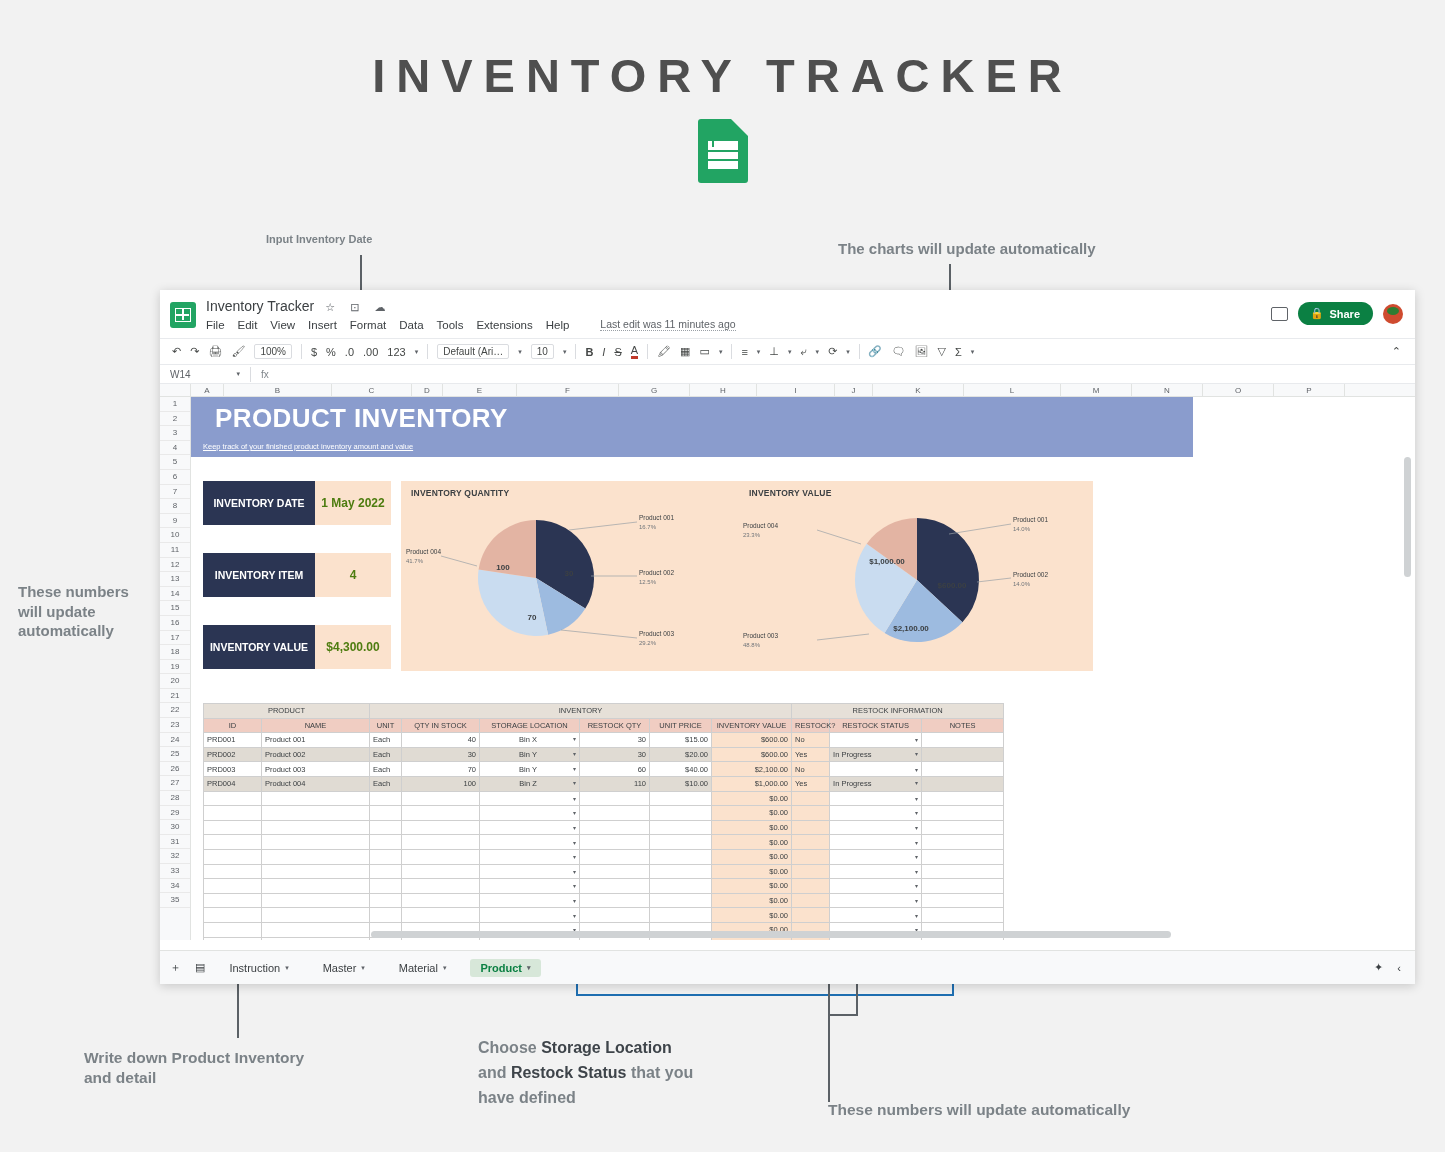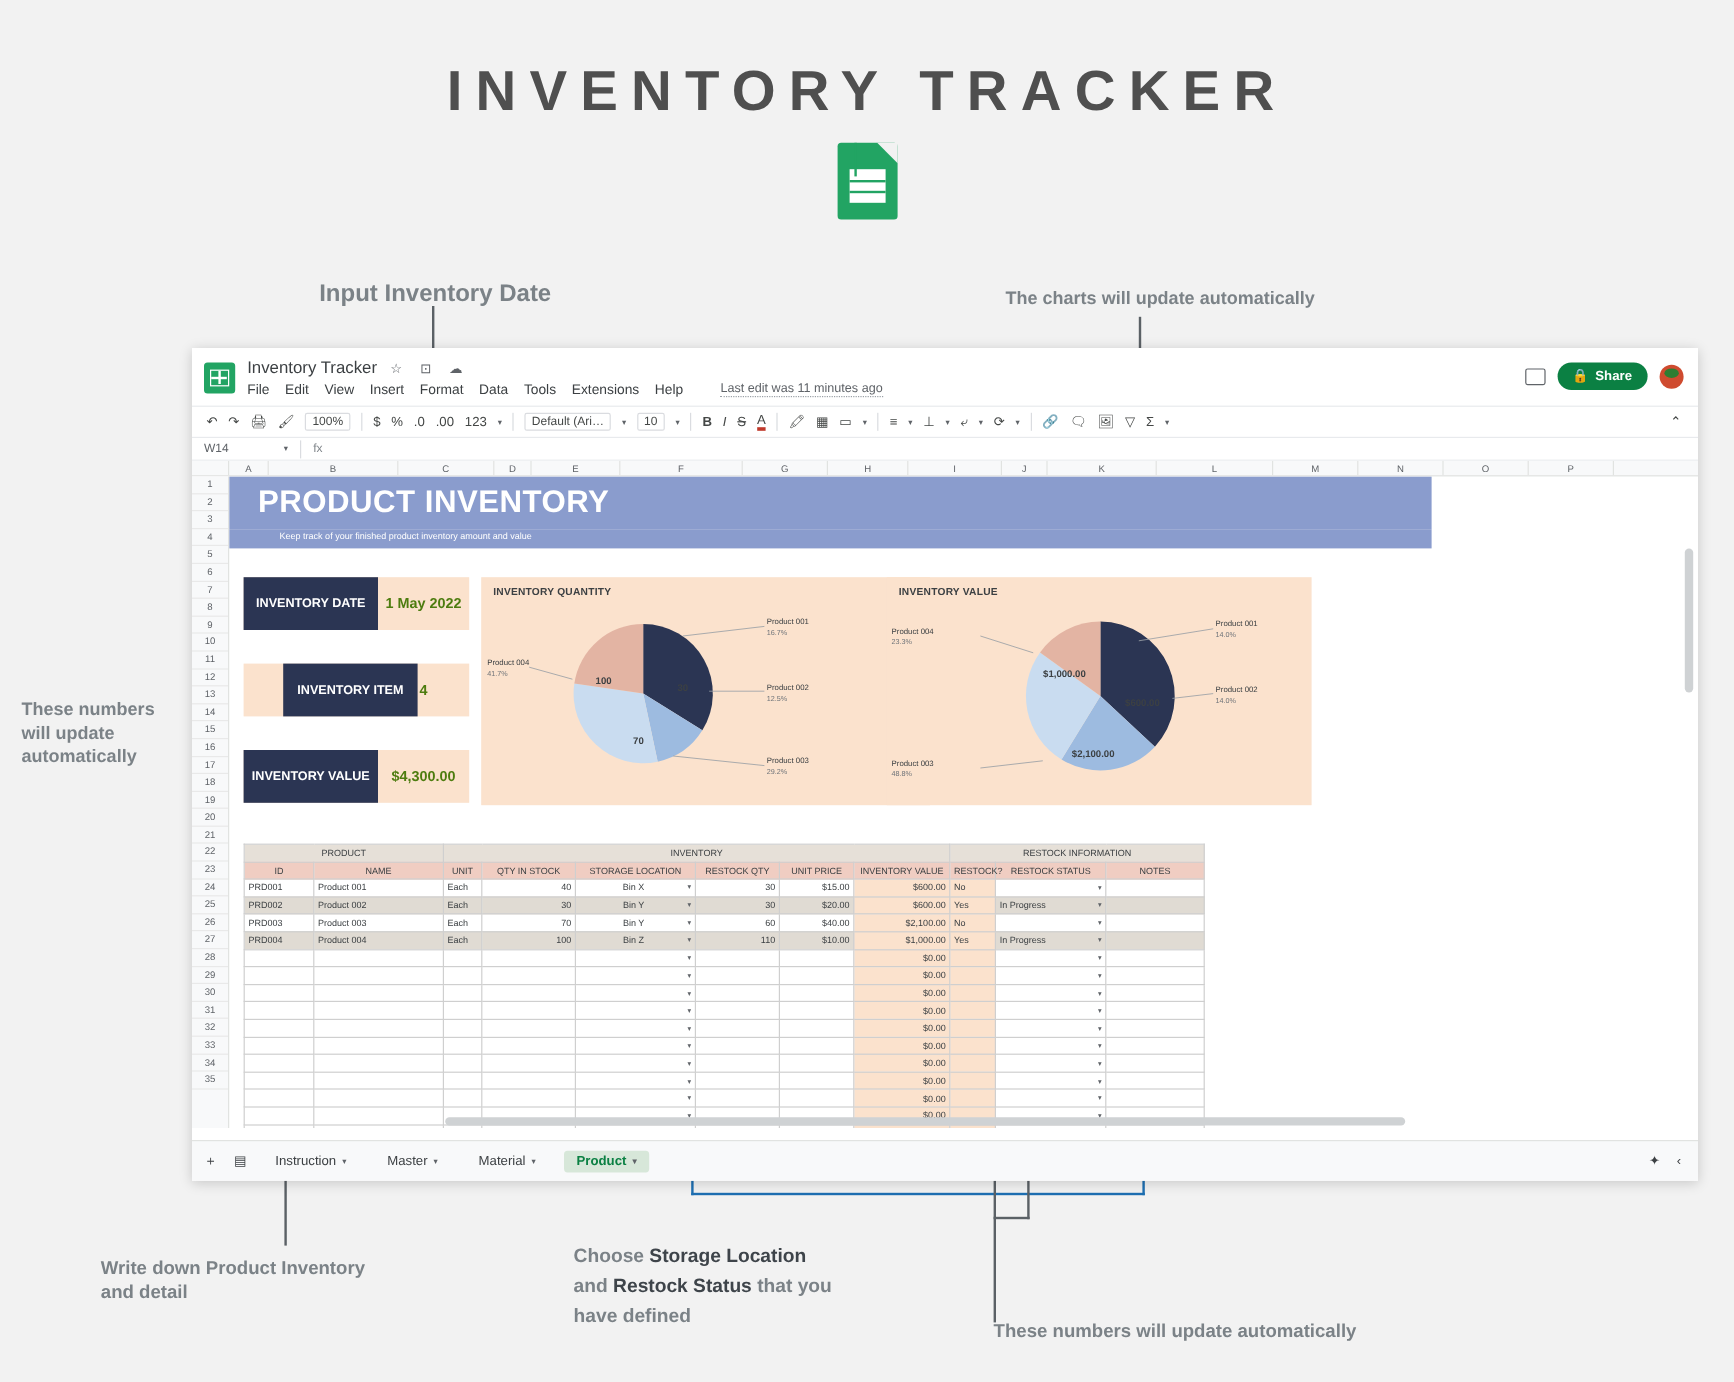--- a/index.html
+++ b/index.html
@@ -107,21 +107,21 @@
   .col-header .c { text-align:center; border-right:1px solid #e1e3e1; line-height:13px;}
   .rows { display:flex; }
   .row-header { width:31px; background:#f8f9fa; border-right:1px solid #e1e3e1; }
   .row-header div { height:14.6px; font-size:8px; color:#5f6368; text-align:center; line-height:14.6px; border-bottom:1px solid #e9e9e9;}
   .canvas { position:relative; flex:1; height:543px; overflow:hidden; }
 
   .banner {
     position:absolute; left:0; top:0; width:1002px; height:44px; background:#8a9ccd;
   }
   .banner h1 { margin:0; color:#fff; font-size:26px; font-weight:bold; padding:6px 0 0 24px; letter-spacing:.4px;}
-  .banner-sub { position:absolute; left:0; top:44px; width:1002px; height:16px; background:#8a9ccd; color:#fff; font-size:7.5px; padding-left:42px; line-height:12px;}
+  .banner-sub { position:absolute; left:0; top:44px; width:1002px; height:16px; background:#8a9ccd; color:#fff; font-size:7.5px; padding-left:12px; line-height:12px;text-decoration:underline;}
 
   .kpi { position:absolute; background:#fbe2cd; }
   .kpi-label { position:absolute; background:#2b3553; color:#fff; font-weight:bold; font-size:10.5px; display:flex; align-items:center; justify-content:center; }
   .kpi-val { position:absolute; color:#4d7c0f; font-weight:bold; font-size:12px; display:flex; align-items:center; justify-content:center;}
 
   .chartbox { position:absolute; background:#fbe2cd; }
   .chart-title { font-size:8.5px; font-weight:bold; color:#3c4043; padding:7px 0 0 10px; letter-spacing:.2px;}
 
   .tbl { position:absolute; left:12px; top:306px; width:800px; font-size:7.5px; color:#3c4043; }
   .tbl table { border-collapse:collapse; width:100%; table-layout:fixed; }
@@ -149,21 +149,21 @@
 <body>
 
 <div class="promo-title">INVENTORY TRACKER</div>
 <div class="promo-sub">
   <div class="sheets-logo">
     <div class="grid"></div>
       <div class="vbar"></div>
   </div>
 </div>
 
-<div class="ann" style="left:266px; top:232px; font-size:20px;">Input Inventory Date</div>
+<div class="ann" style="left:266px; top:232px; font-size:11px;">Input Inventory Date</div>
 <div class="line" style="left:360px; top:255px; width:2px; height:190px;"></div>
 
 <div class="ann" style="left:838px; top:239px; font-size:15px;">The charts will update automatically</div>
 <div class="line" style="left:657px; top:440px; width:2px; height:70px;"></div>
 <div class="line" style="left:657px; top:440px; width:294px; height:2px;"></div>
 <div class="line" style="left:949px; top:264px; width:2px; height:250px;"></div>
 
 <div class="ann" style="left:18px; top:582px; font-size:15px; white-space:pre-line;">These numbers
 will update
 automatically</div>
@@ -352,21 +352,21 @@
         <div class="banner">
           <h1>PRODUCT INVENTORY</h1>
         </div>
         <div class="banner-sub">Keep track of your finished product inventory amount and value</div>
 
         <div class="kpi" style="left:12px; top:84px; width:188px; height:44px;"></div>
         <div class="kpi-label" style="left:12px; top:84px; width:112px; height:44px;">INVENTORY DATE</div>
         <div class="kpi-val" style="left:124px; top:84px; width:76px; height:44px;">1 May 2022</div>
 
         <div class="kpi" style="left:12px; top:156px; width:188px; height:44px;"></div>
-        <div class="kpi-label" style="left:12px; top:156px; width:112px; height:44px;margin-left:33px;">INVENTORY ITEM</div>
+        <div class="kpi-label" style="left:12px; top:156px; width:112px; height:44px;">INVENTORY ITEM</div>
         <div class="kpi-val" style="left:124px; top:156px; width:76px; height:44px;">4</div>
 
         <div class="kpi" style="left:12px; top:228px; width:188px; height:44px;"></div>
         <div class="kpi-label" style="left:12px; top:228px; width:112px; height:44px;">INVENTORY VALUE</div>
         <div class="kpi-val" style="left:124px; top:228px; width:76px; height:44px;">$4,300.00</div>
 
         <div class="chartbox" style="left:210px; top:84px; width:374px; height:190px;">
           <div class="chart-title">INVENTORY QUANTITY</div>
           <svg width="330" height="165" viewBox="0 0 330 165">
 

